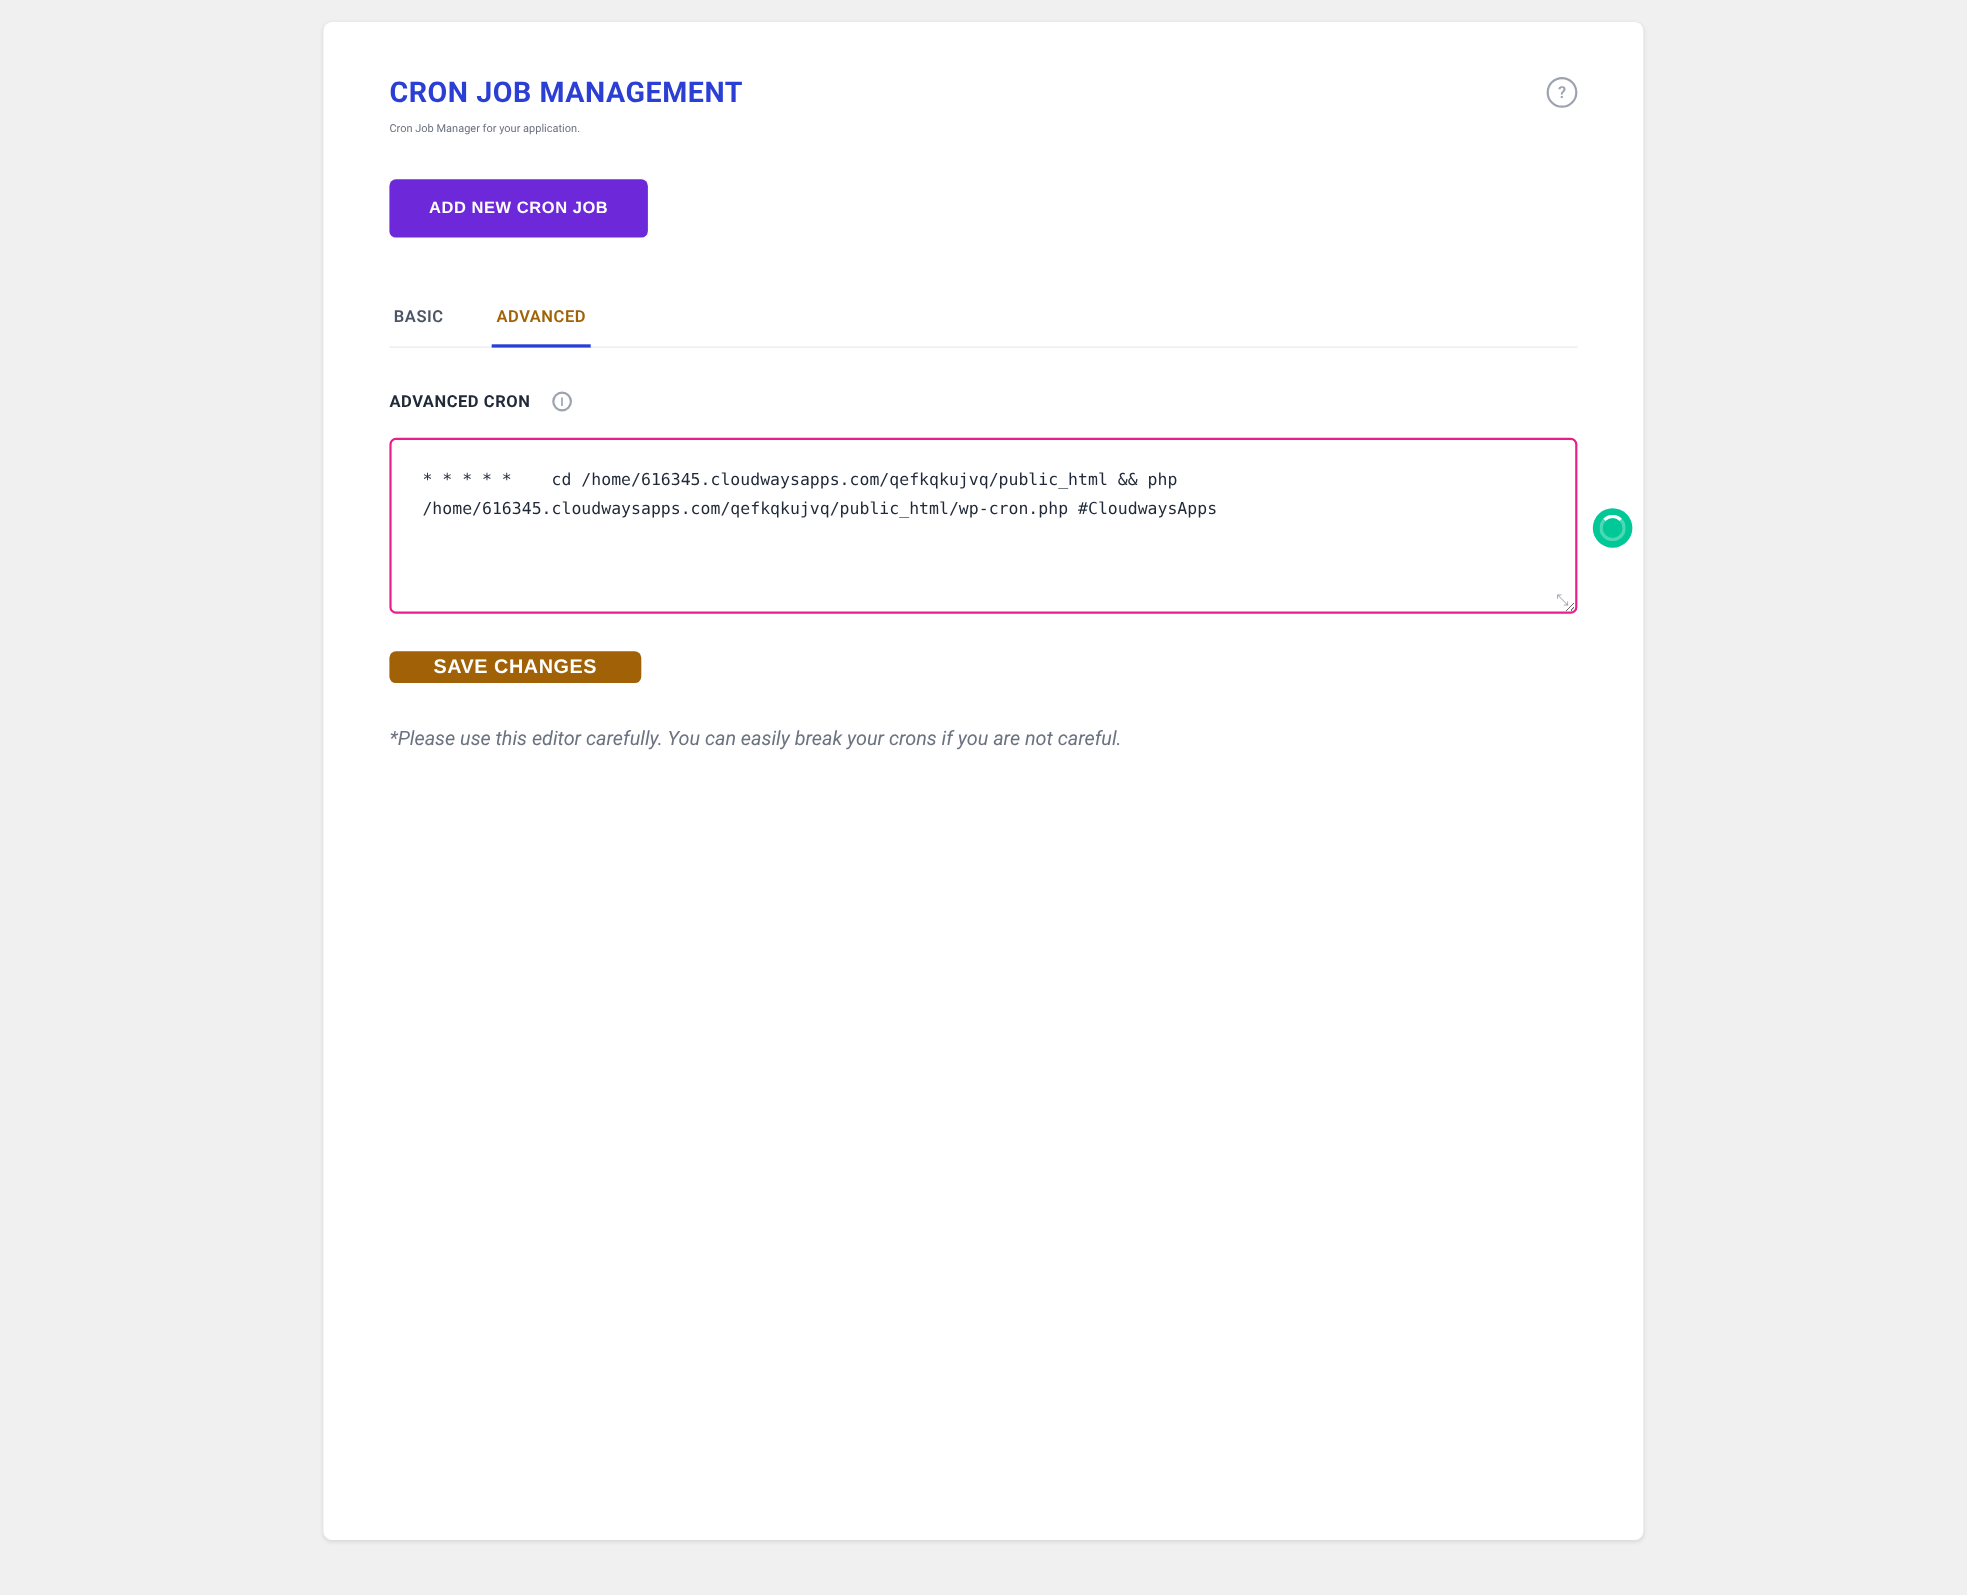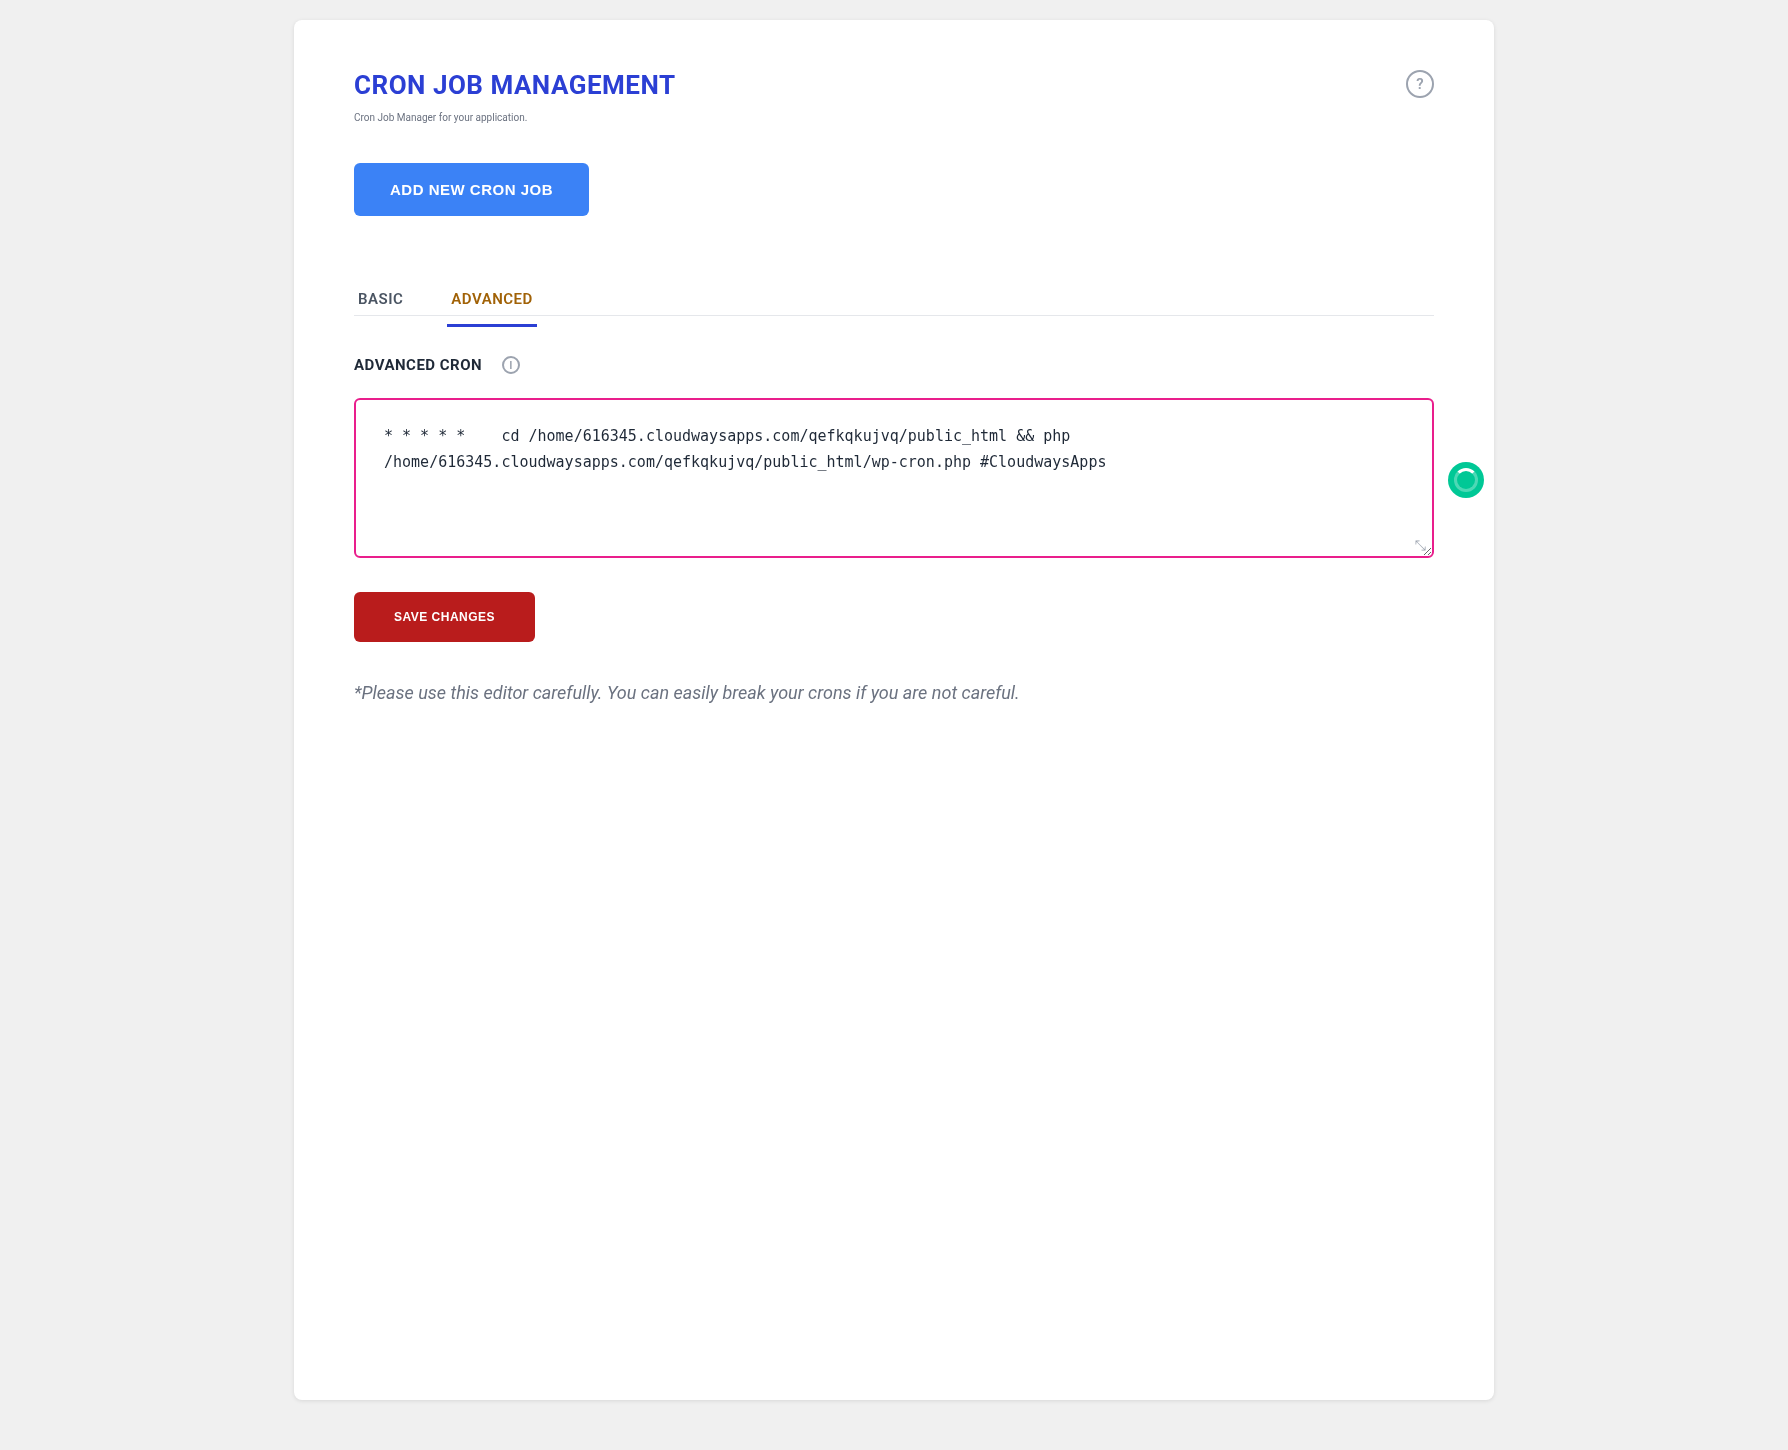--- a/index.html
+++ b/index.html
@@ -56,21 +56,21 @@
       display: flex;
       align-items: center;
       justify-content: center;
       color: #9ca3af;
       font-size: 15px;
       font-weight: 600;
       cursor: pointer;
     }
 
     .add-btn {
-      background: #3b82f6;
+      background: #6d28d9;
       color: #ffffff;
       border: none;
       border-radius: 6px;
       padding: 18px 36px;
       font-size: 15px;
       font-weight: 700;
       letter-spacing: 0.5px;
       cursor: pointer;
       margin-bottom: 50px;
       text-transform: uppercase;
@@ -86,21 +86,21 @@
     .tab {
       padding: 12px 4px 16px 4px;
       font-size: 15px;
       font-weight: 600;
       letter-spacing: 0.5px;
       color: #6b7280;
       cursor: pointer;
       border-bottom: 3px solid transparent;
       text-transform: uppercase;
       position: relative;
-      top: 12px;
+      top: 1px;
     }
 
     .tab.active {
       color: #a16207;
       border-bottom: 3px solid #2b3fd4;
     }
 
     .tab.inactive {
       color: #4b5563;
       border-bottom: 3px solid transparent;
@@ -188,26 +188,26 @@
       border-top-color: #ffffff;
       border-radius: 50%;
       animation: spin 0.8s linear infinite;
     }
 
     @keyframes spin {
       to { transform: rotate(360deg); }
     }
 
     .save-btn {
-      background: #b91c1c;
+      background: #a16207;
       color: #ffffff;
       border: none;
       border-radius: 6px;
-      padding: 18px 40px;
-      font-size: 12px;
+      padding: 4px 40px;
+      font-size: 18px;
       font-weight: 700;
       letter-spacing: 0.5px;
       cursor: pointer;
       text-transform: uppercase;
       margin-bottom: 40px;
     }
 
     .warning-text {
       font-size: 18px;
       color: #6b7280;

